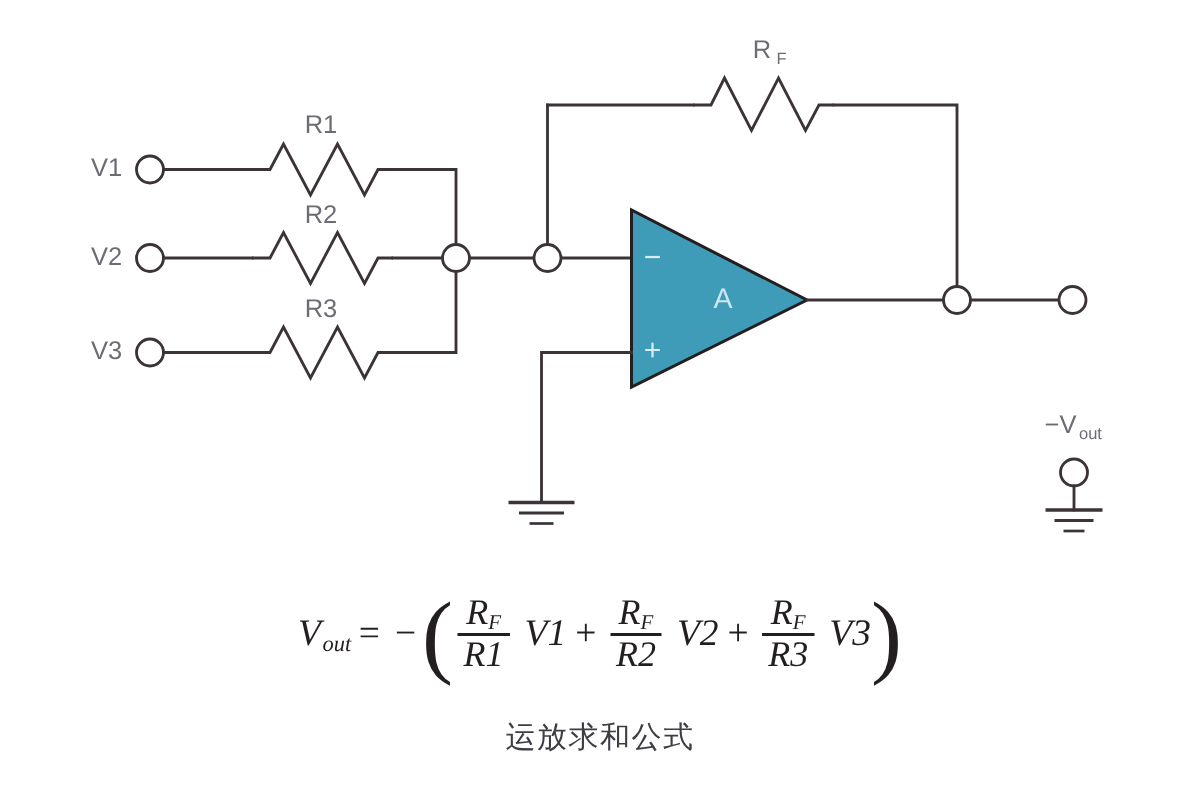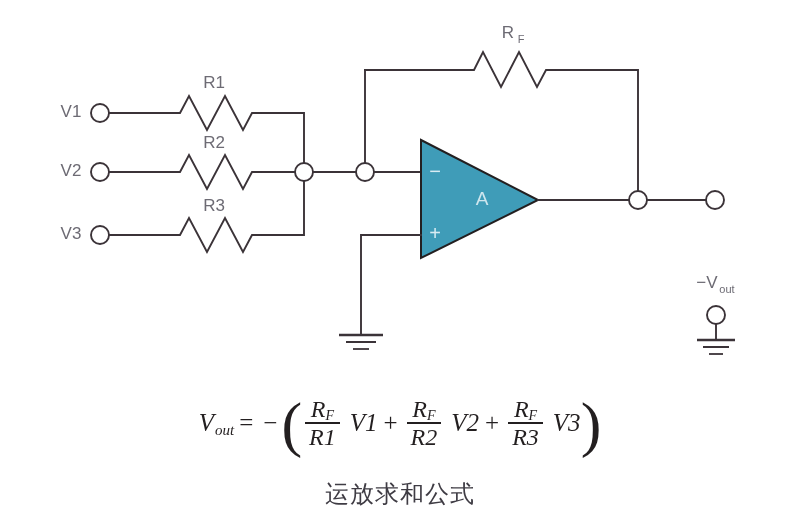--- a/index.html
+++ b/index.html
@@ -155,21 +155,21 @@
     padding-left: 7px;
   }
 
   #caption {
     position: absolute;
     left: 0;
     top: 478px;
     width: 800px;
     text-align: center;
     font-family: "DejaVu Sans", sans-serif;
-    font-size: 24px;
+    font-size: 20px;
     color: #3f3c44;
     letter-spacing: 1px;
   }
 </style>
 </head>
 <body>
 
 <svg id="circuit-figure" viewBox="0 0 800 526">
 
   <g>

